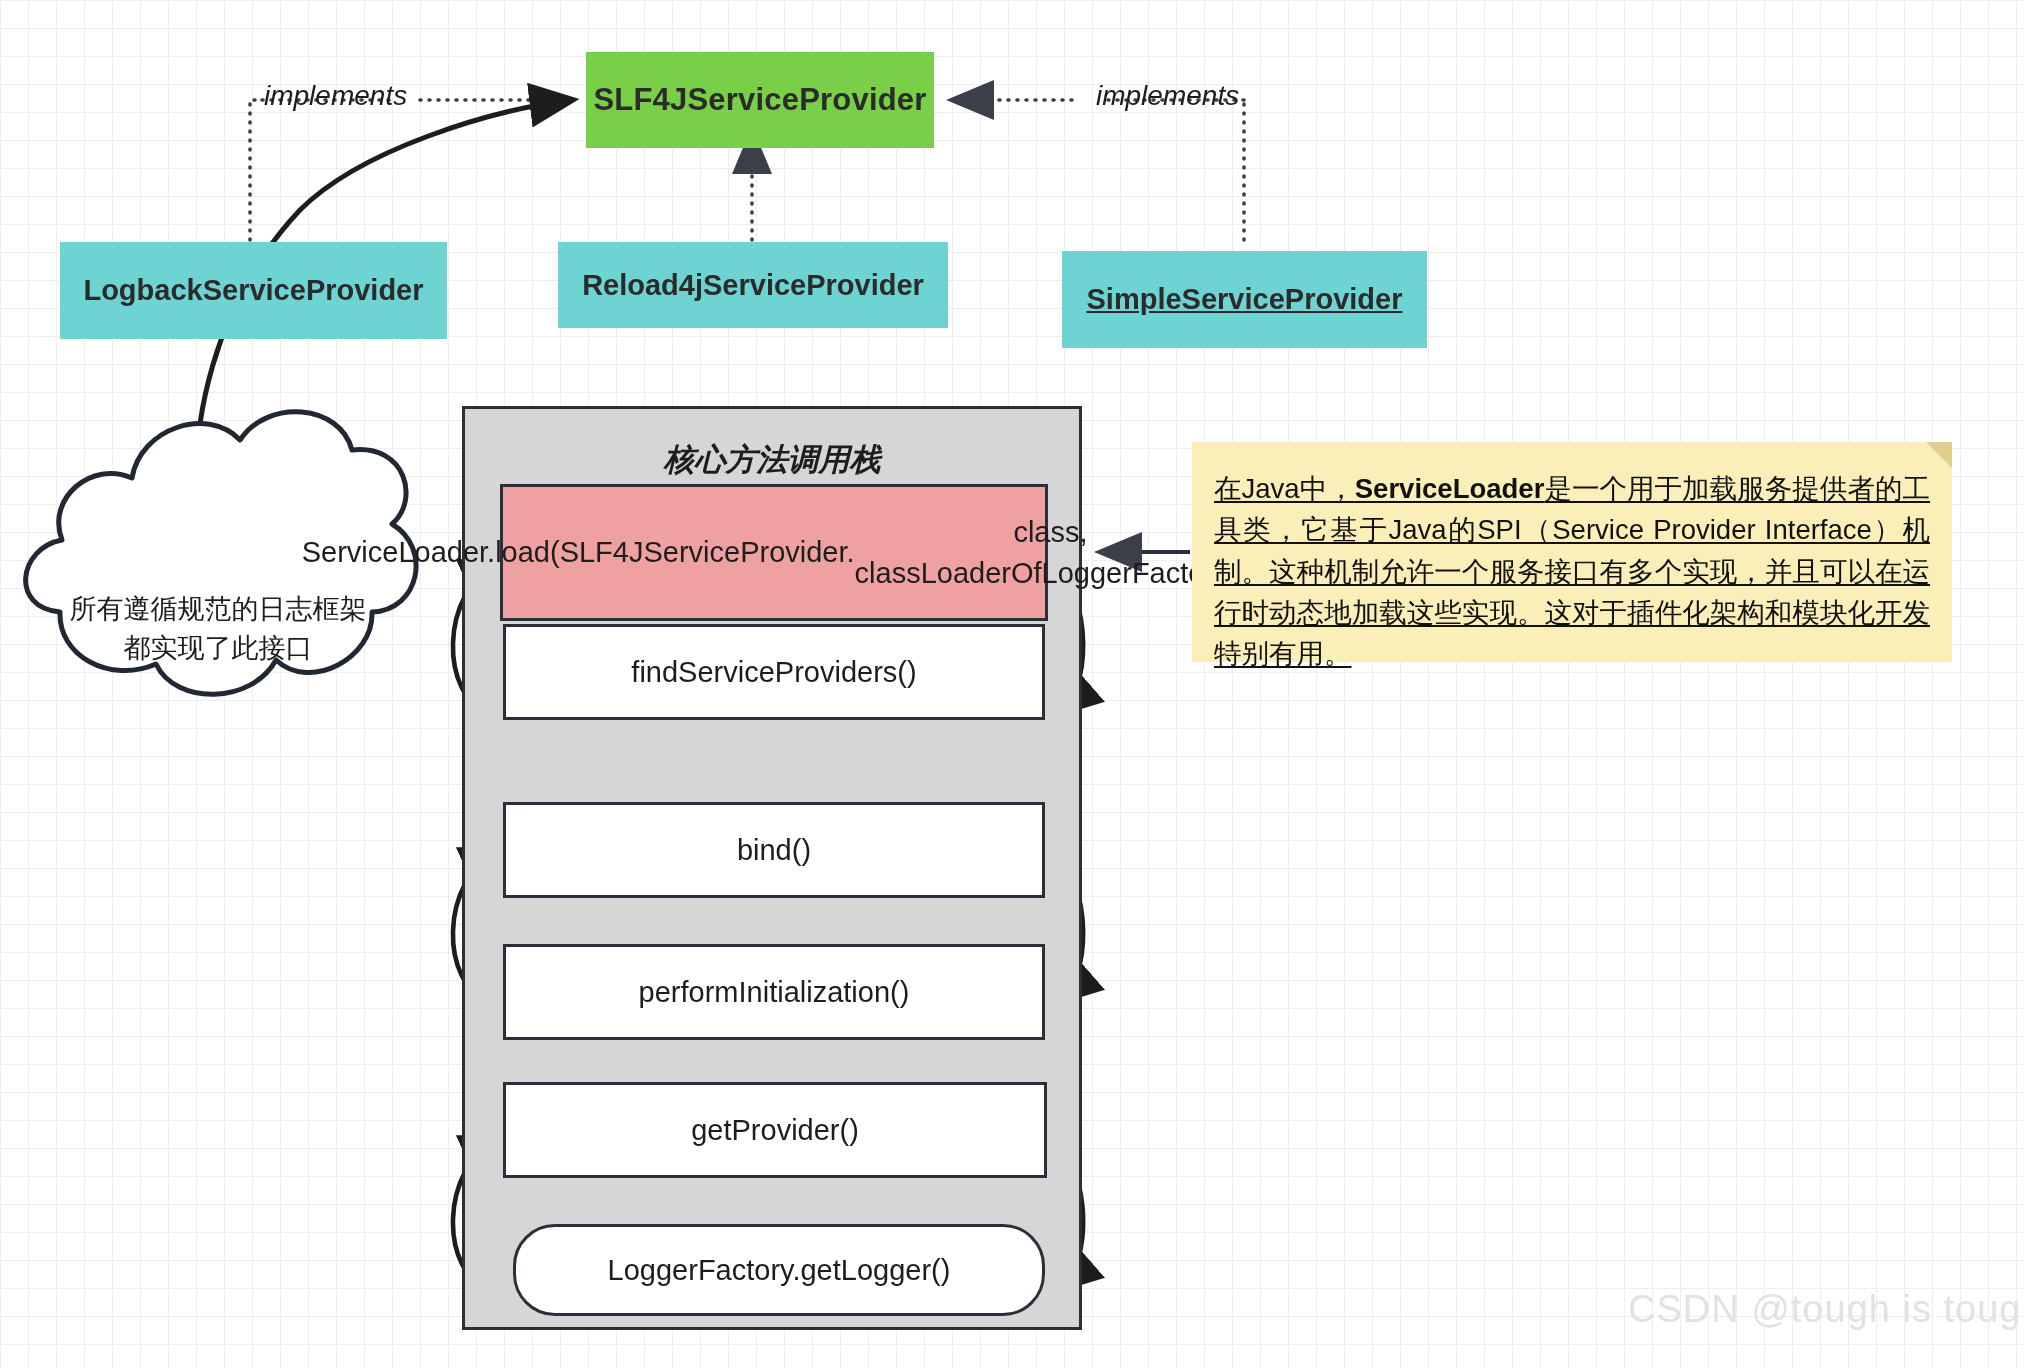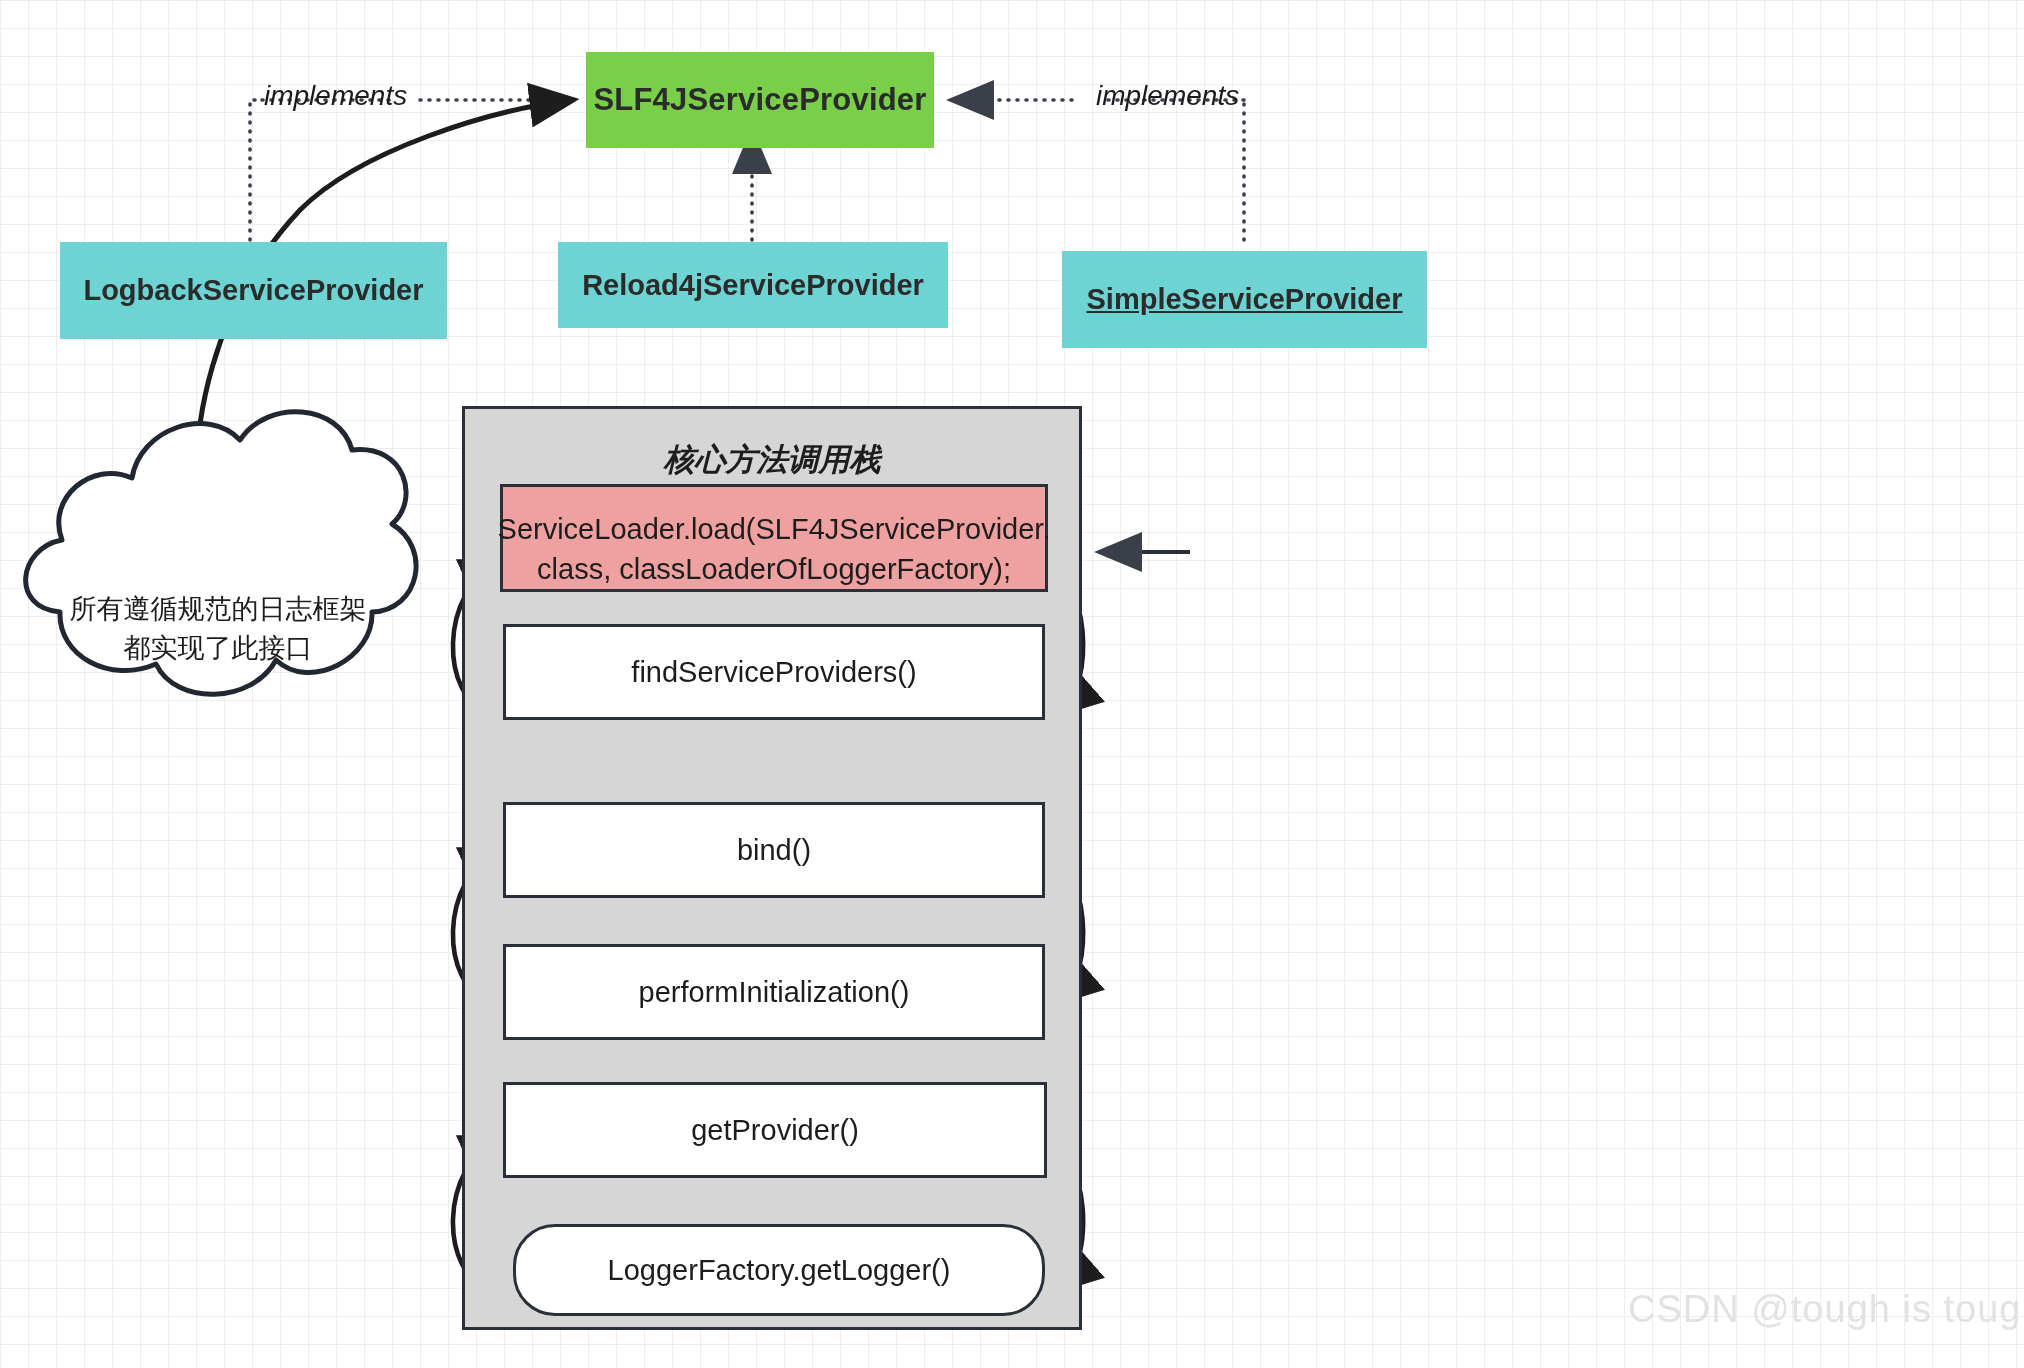--- a/index.html
+++ b/index.html
@@ -201,21 +201,21 @@
 
   <div class="cloud-text" style="left:48px; top:590px;">
     <div>所有遵循规范的日志框架</div>
     <div>都实现了此接口</div>
   </div>
 
   <div class="stack-container" style="left:462px; top:406px; width:620px; height:924px;">
     <div class="stack-title" style="top:30px;">核心方法调用栈</div>
   </div>
 
-  <div class="method-box highlight" style="left:500px; top:484px; width:548px; height:108px; flex-direction:column;justify-content:flex-end;">
+  <div class="method-box highlight" style="left:500px; top:484px; width:548px; height:137px; flex-direction:row;">
     <span>ServiceLoader.load(SLF4JServiceProvider.</span>
     <span>class, classLoaderOfLoggerFactory);</span>
   </div>
 
   <div class="method-box" style="left:503px; top:624px; width:542px; height:96px;">
     <span>findServiceProviders()</span>
   </div>
 
   <div class="method-box" style="left:503px; top:802px; width:542px; height:96px;">
     <span>bind()</span>
@@ -226,16 +226,20 @@
   </div>
 
   <div class="method-box" style="left:503px; top:1082px; width:544px; height:96px;">
     <span>getProvider()</span>
   </div>
 
   <div class="method-box rounded" style="left:513px; top:1224px; width:532px; height:92px;">
     <span>LoggerFactory.getLogger()</span>
   </div>
 
+  <div class="note" style="left:1192px; top:442px; width:760px; height:220px;">
+    <span class="note-fold"></span>
+    <span>在Java中，</span><b>ServiceLoader</b><span>是一个用于加载服务提供者的工具类，它基于Java的SPI（Service Provider Interface）机制。这种机制允许一个服务接口有多个实现，并且可以在运行时动态地加载这些实现。这对于插件化架构和模块化开发特别有用。</span>
+  </div>
 
   <div class="watermark" style="left:1628px; top:1288px;">CSDN @tough is tough</div>
 
 </div>
 
 </body></html>

